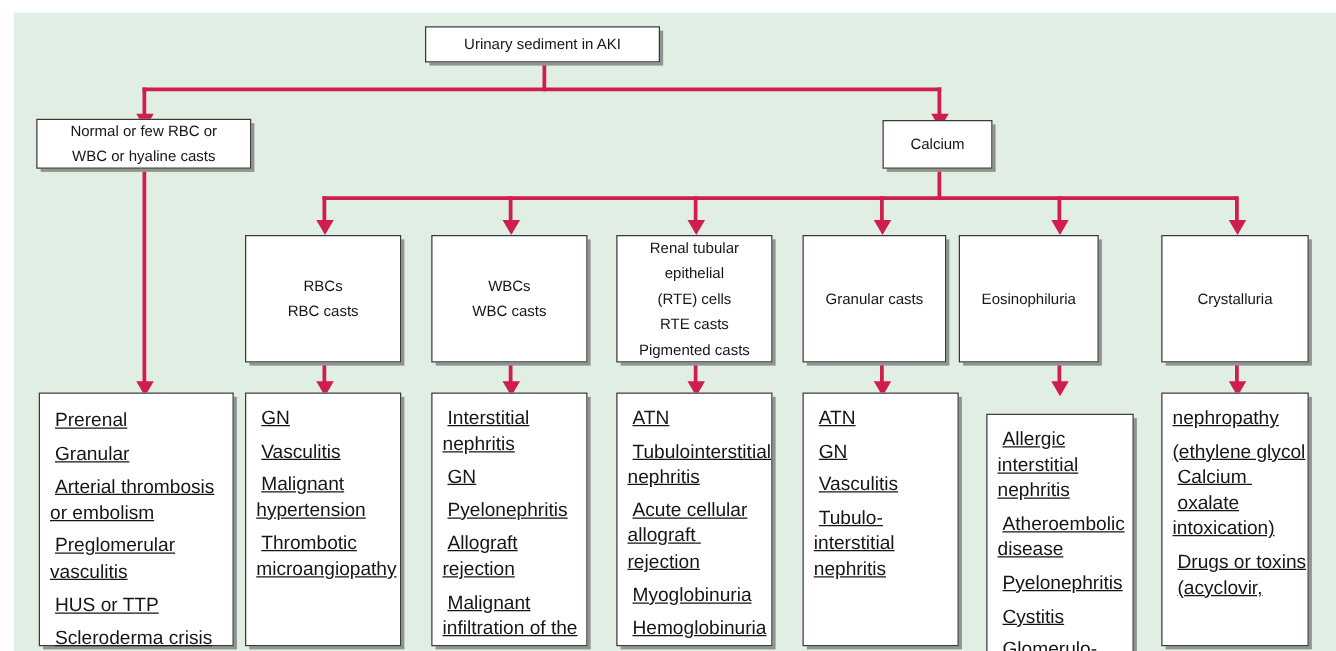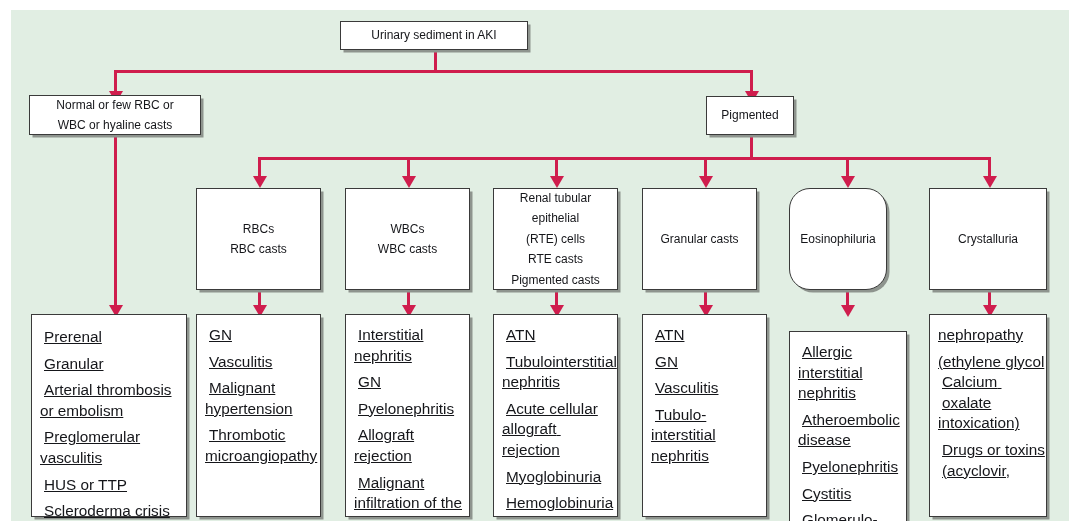--- a/index.html
+++ b/index.html
@@ -136,21 +136,21 @@
 
     <div class="box centered" style="left:18px; top:85px; width:172px; height:40px;">
       <div class="inner">
         <div class="line">Normal or few RBC or
 WBC or hyaline casts</div>
       </div>
     </div>
 
     <div class="box centered" style="left:695px; top:86px; width:88px; height:39px;">
       <div class="inner">
-        <div class="line">Pigmented</div>
+        <div class="line">Calcium</div>
       </div>
     </div>
 
     <div class="box centered" style="left:185px; top:178px; width:125px; height:102px;">
       <div class="inner">
         <div class="line">RBCs
 RBC casts</div>
       </div>
     </div>
 
@@ -170,21 +170,21 @@
 Pigmented casts</div>
       </div>
     </div>
 
     <div class="box centered" style="left:631px; top:178px; width:115px; height:102px;">
       <div class="inner">
         <div class="line">Granular casts</div>
       </div>
     </div>
 
-    <div class="box centered" style="left:778px; top:178px; width:98px; height:102px;border-radius:21px;">
+    <div class="box centered" style="left:756px; top:178px; width:112px; height:102px;">
       <div class="inner">
         <div class="line">Eosinophiluria</div>
       </div>
     </div>
 
     <div class="box centered" style="left:918px; top:178px; width:118px; height:102px;">
       <div class="inner">
         <div class="line">Crystalluria</div>
       </div>
     </div>

